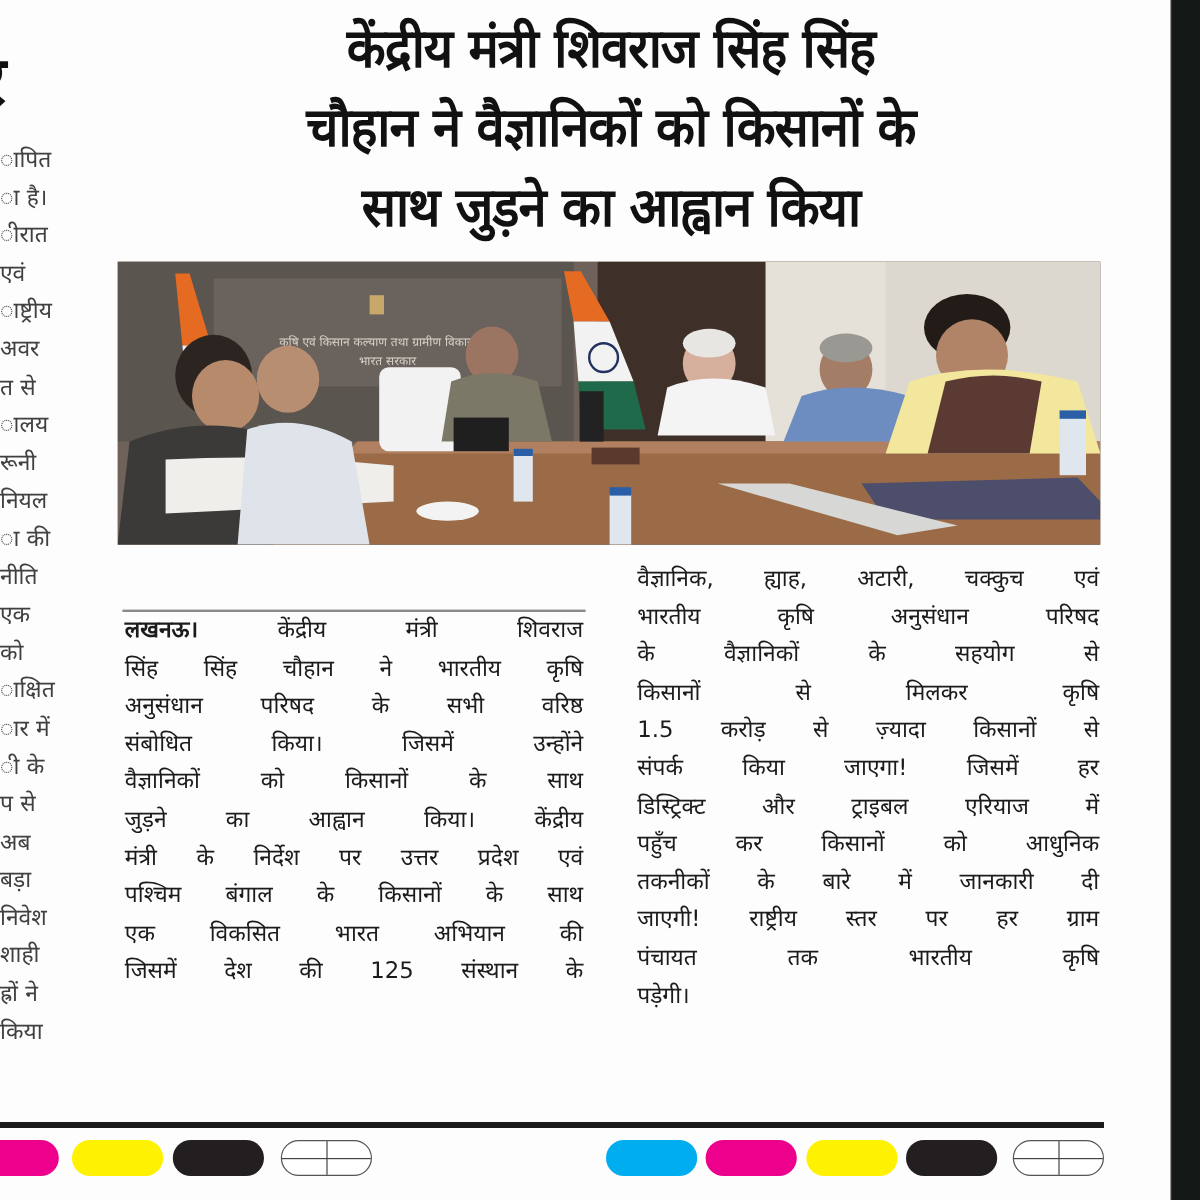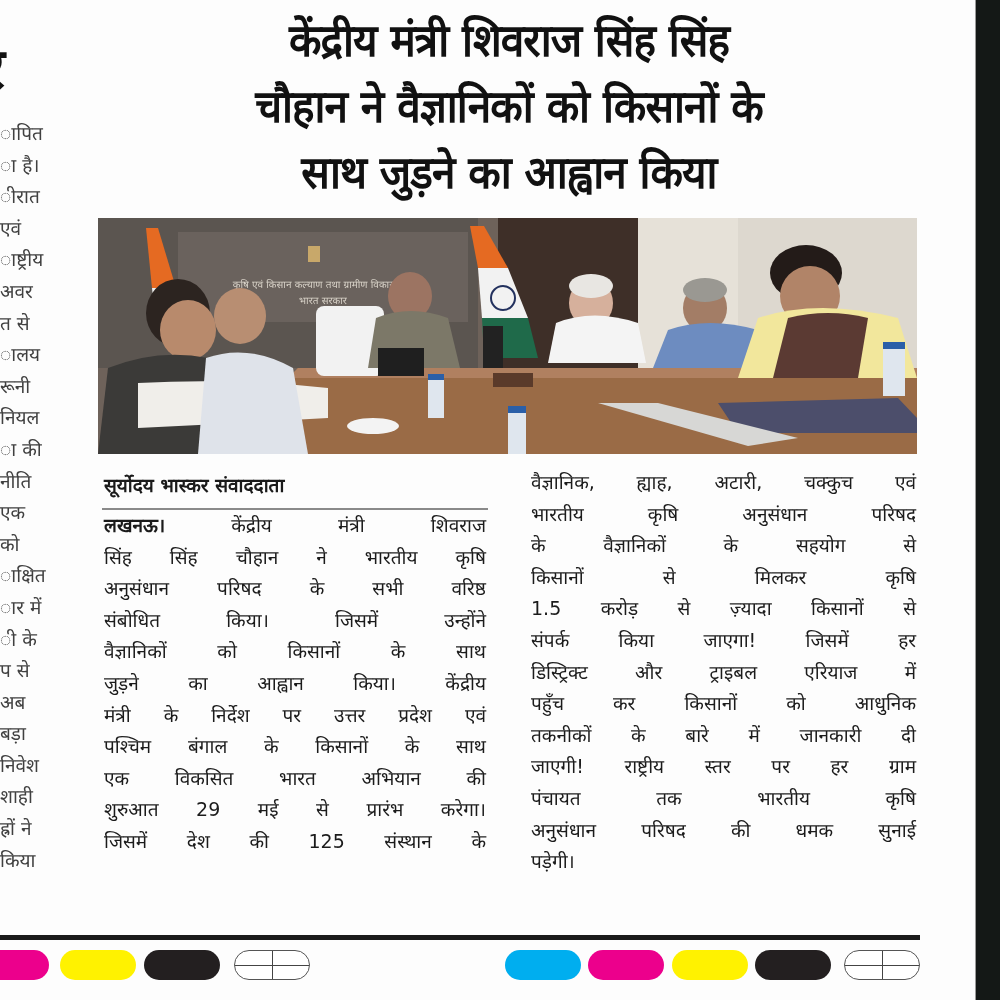--- a/index.html
+++ b/index.html
@@ -139,53 +139,50 @@
       <path d="M640,160 L660,100 Q720,80 800,100 L819,160 Z" fill="#f2e79c"></path>
       <path d="M675,160 L690,100 Q730,90 770,100 L760,160 Z" fill="#5b3a33"></path>
       <rect x="785" y="130" width="22" height="48" fill="#dfe6ee"></rect>
       <rect x="785" y="124" width="22" height="7" fill="#2a5fa8"></rect>
 
       <polygon points="620,185 800,180 819,200 819,215 640,215" fill="#4c4e6b"></polygon>
       <polygon points="500,185 560,185 700,220 650,228" fill="#d7d7d5"></polygon>
     </svg>
   </div>
 
-  <div class="byline">सूर्योदय भास्कर संवाददाता</div>
   <div class="byline-rule"></div>
 
   <div class="col col1">
     <div class="line">
       <span class="dateline">लखनऊ।</span>
       <span>केंद्रीय मंत्री शिवराज</span>
     </div>
     <div class="line">सिंह सिंह चौहान ने भारतीय कृषि</div>
     <div class="line">अनुसंधान परिषद के सभी वरिष्ठ</div>
     <div class="line">संबोधित किया। जिसमें उन्होंने</div>
     <div class="line">वैज्ञानिकों को किसानों के साथ</div>
     <div class="line">जुड़ने का आह्वान किया। केंद्रीय</div>
     <div class="line">मंत्री के निर्देश पर उत्तर प्रदेश एवं</div>
     <div class="line">पश्चिम बंगाल के किसानों के साथ</div>
     <div class="line">एक विकसित भारत अभियान की</div>
-    <div class="line">शुरुआत 29 मई से प्रारंभ करेगा।</div>
     <div class="line">जिसमें देश की 125 संस्थान के</div>
   </div>
 
   <div class="col col2">
     <div class="line">वैज्ञानिक, ह्याह, अटारी, चक्कुच एवं</div>
     <div class="line">भारतीय कृषि अनुसंधान परिषद</div>
     <div class="line">के वैज्ञानिकों के सहयोग से</div>
     <div class="line">किसानों से मिलकर कृषि</div>
     <div class="line">1.5 करोड़ से ज़्यादा किसानों से</div>
     <div class="line">संपर्क किया जाएगा! जिसमें हर</div>
     <div class="line">डिस्ट्रिक्ट और ट्राइबल एरियाज में</div>
     <div class="line">पहुँच कर किसानों को आधुनिक</div>
     <div class="line">तकनीकों के बारे में जानकारी दी</div>
     <div class="line">जाएगी! राष्ट्रीय स्तर पर हर ग्राम</div>
     <div class="line">पंचायत तक भारतीय कृषि</div>
-    <div class="line">अनुसंधान परिषद की धमक सुनाई</div>
     <div class="line last">पड़ेगी।</div>
   </div>
 
   <div class="print-rule"></div>
   <div class="reg" style="left:-27px; background:#ec008c;"></div>
   <div class="reg" style="left:60px; background:#fff200;"></div>
   <div class="reg" style="left:144px; background:#231f20;"></div>
   <div class="reg cross" style="left:234px;"></div>
 
   <div class="reg" style="left:505px; background:#00aeef;"></div>

